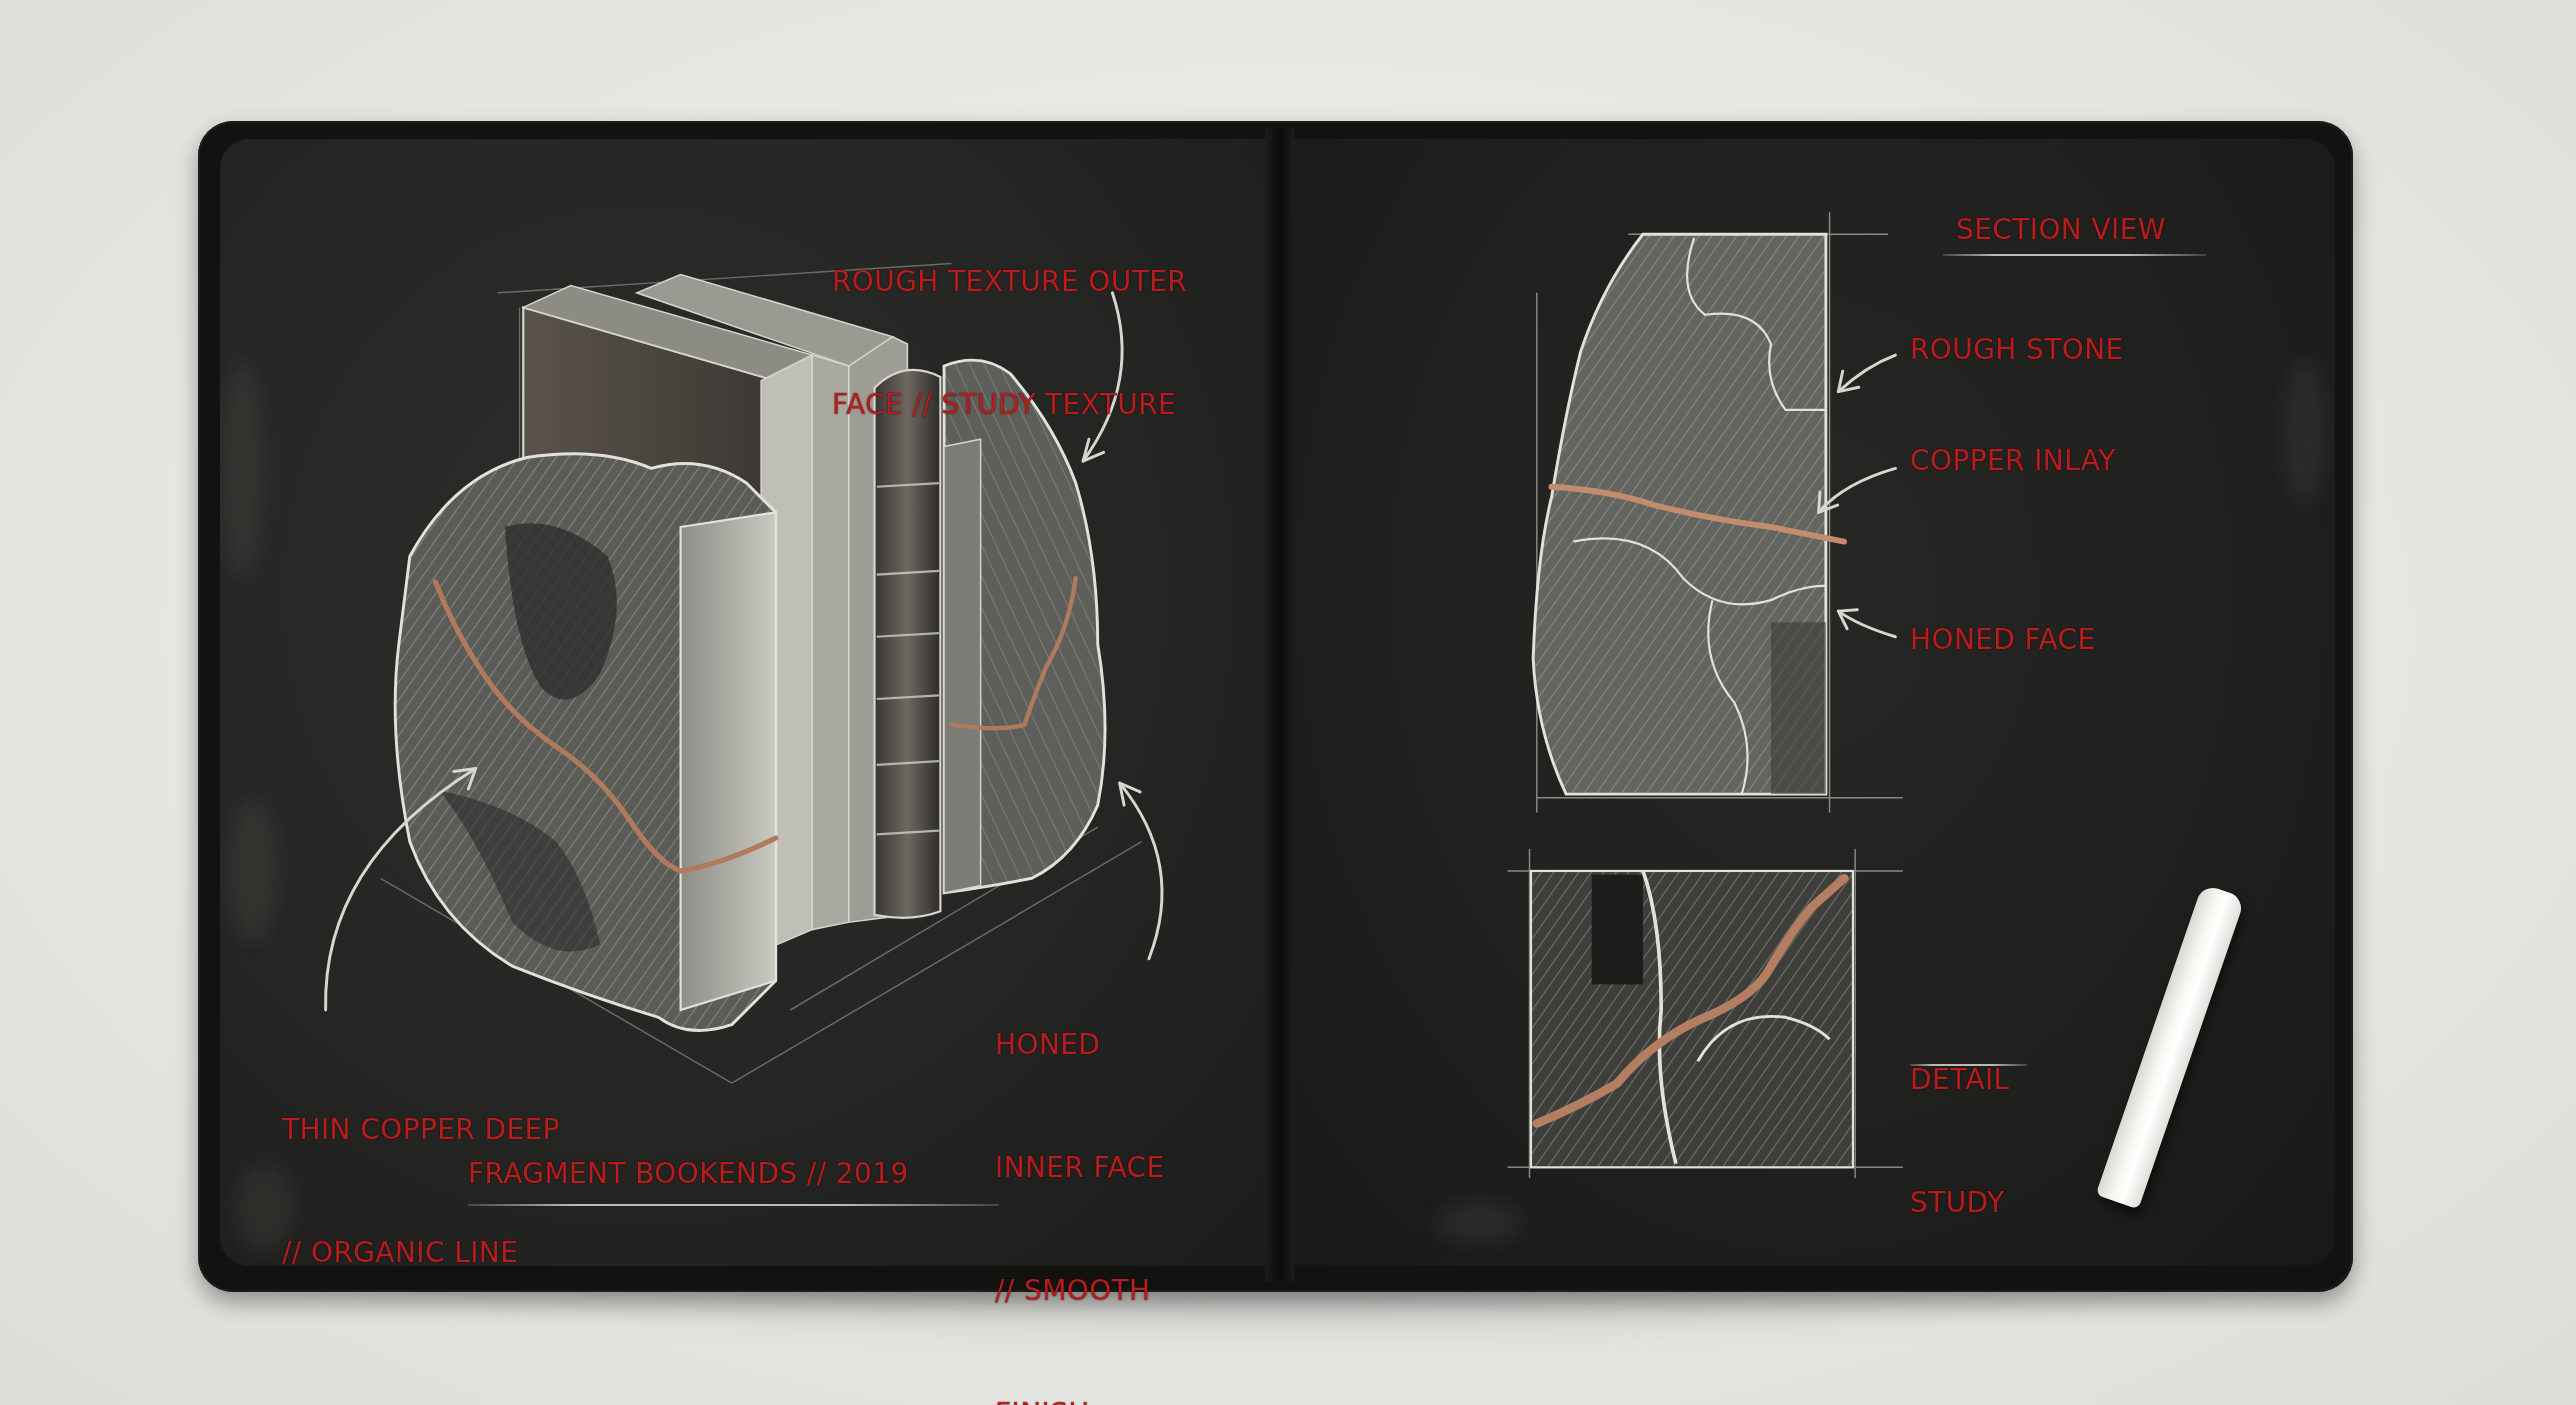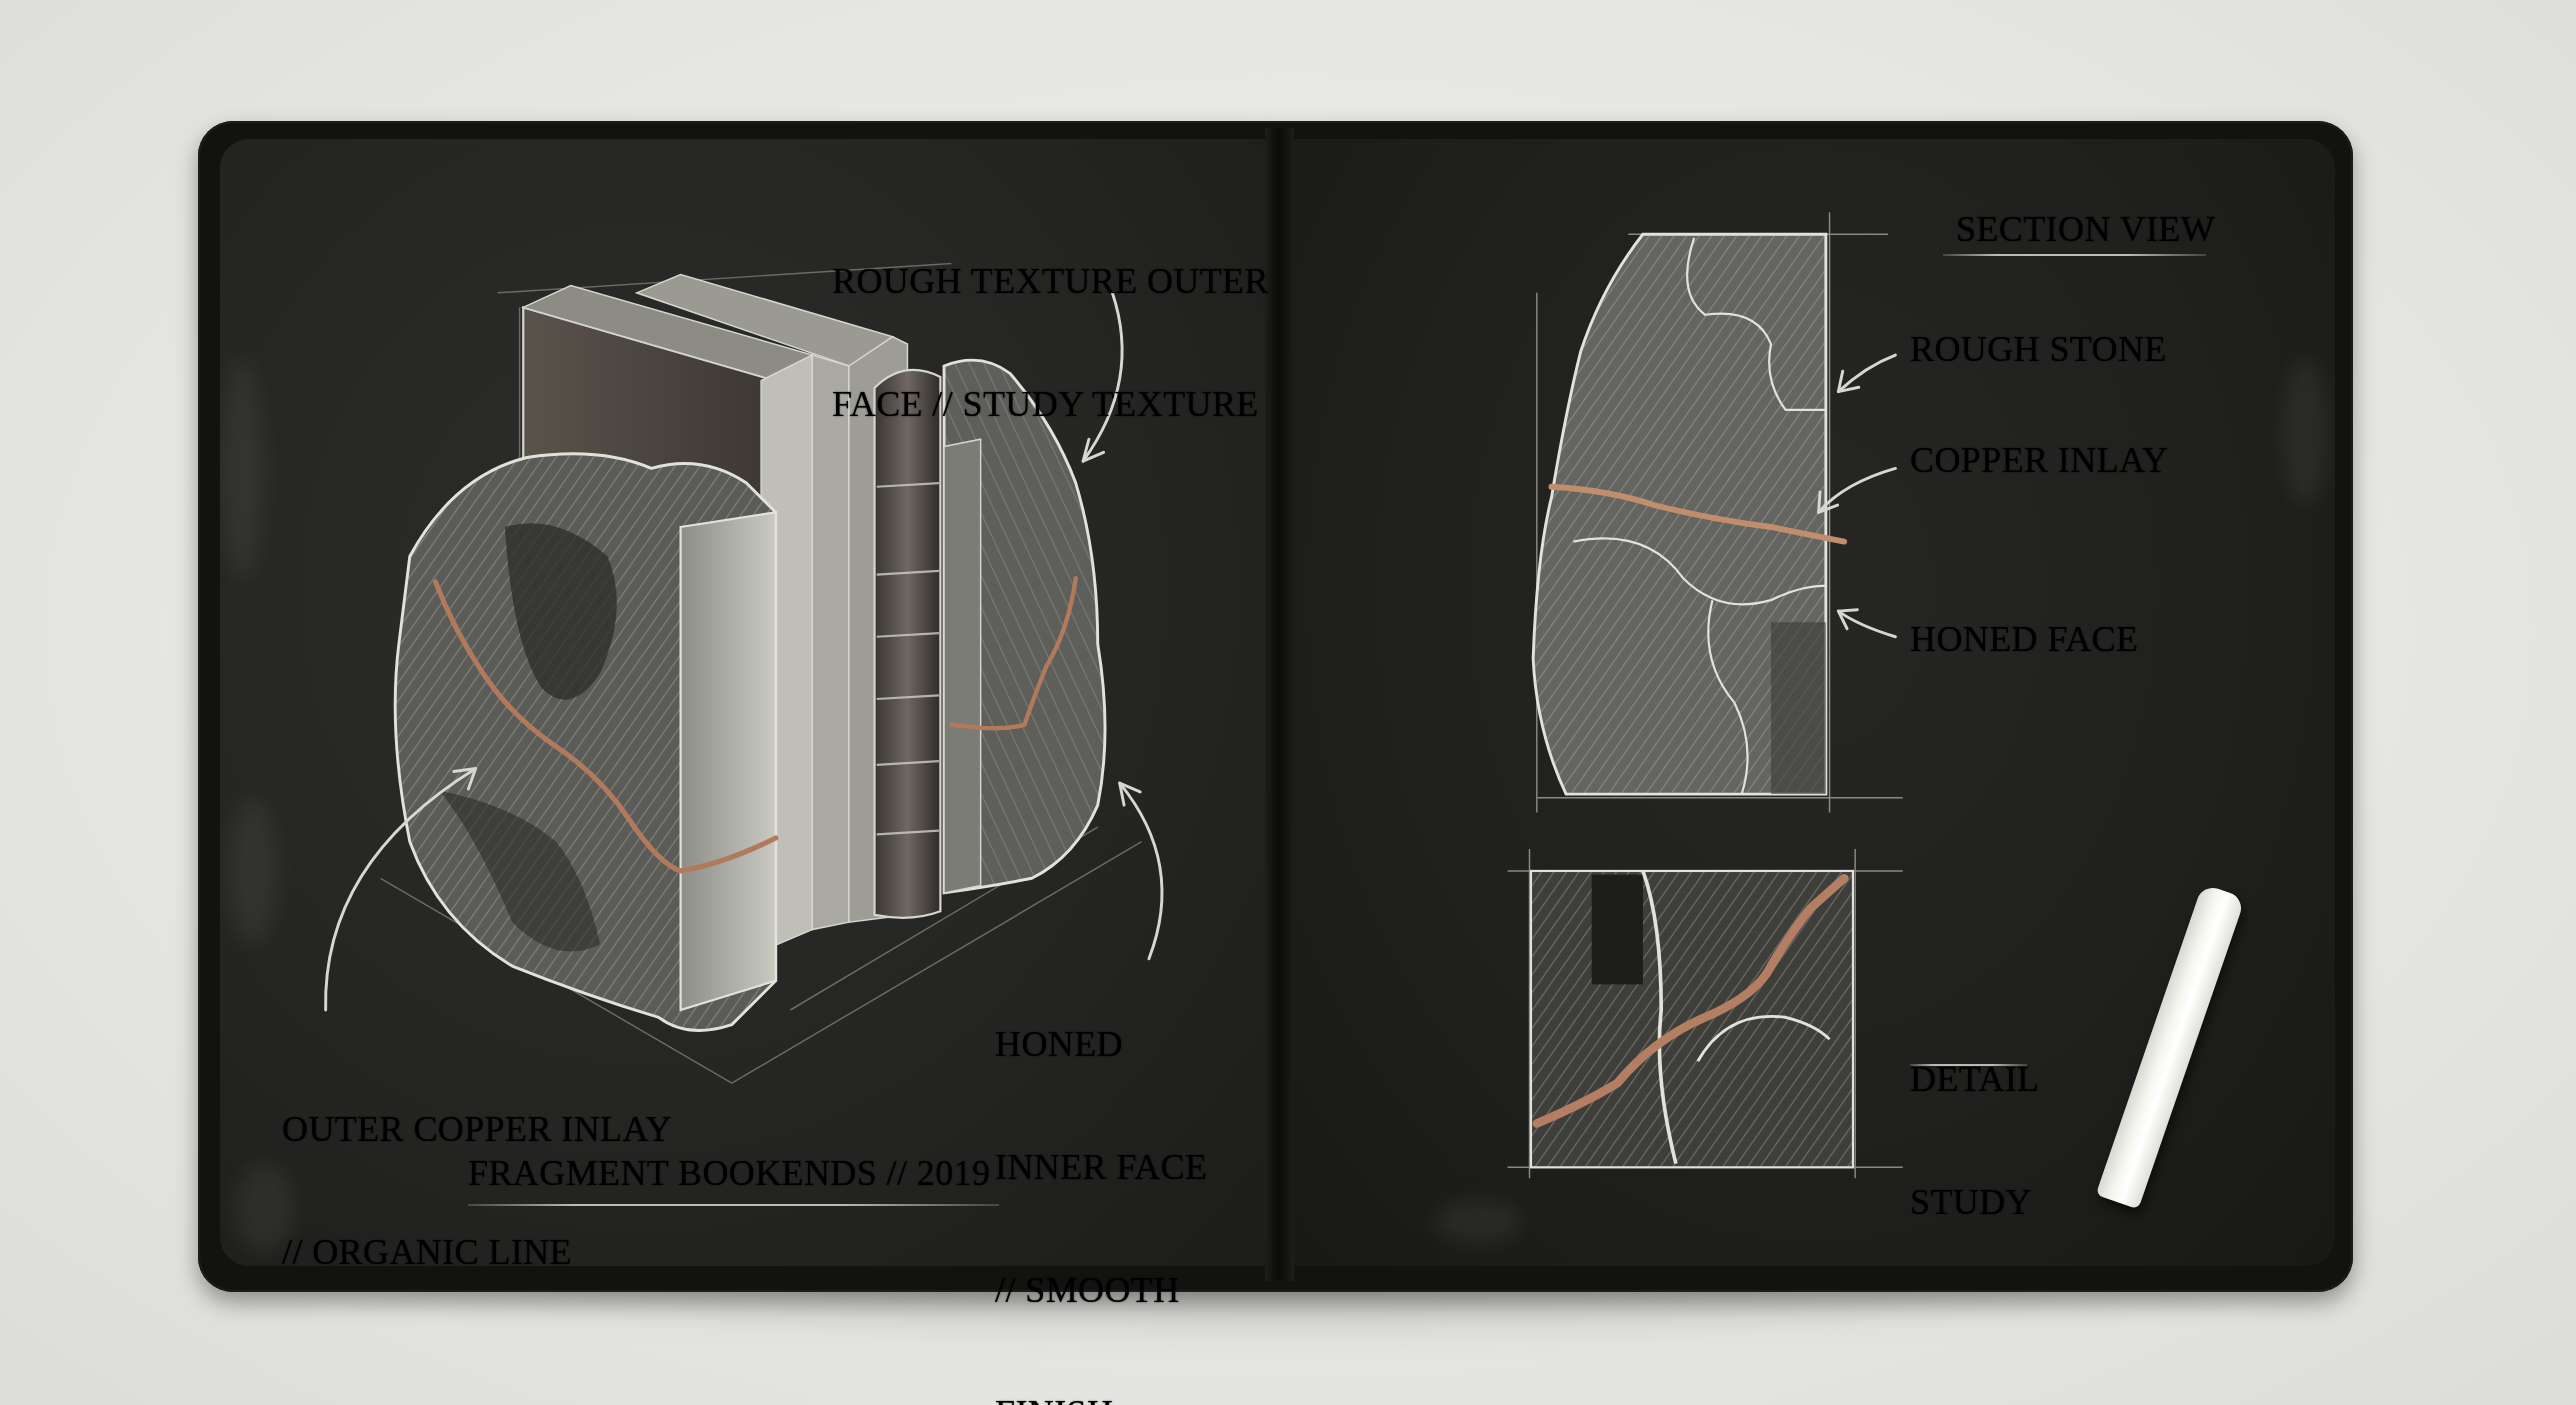--- a/index.html
+++ b/index.html
@@ -25,24 +25,23 @@
   }
   .page.left  { left:220px;  width:1050px; border-radius:29px 4.4px 4.4px 29px; }
   .page.right { left:1288px; width:1047px; border-radius:4.4px 29px 29px 4.4px;
     background: radial-gradient(ellipse at 50% 40%, #262624 0%, #20201e 55%, #181817 100%); }
   .gutter {
     position:absolute; left:1265px; top:128px; width:29px; height:1153px;
     background: linear-gradient(90deg, #1d1d1b 0%, #0c0c0b 45%, #0c0c0b 55%, #1d1d1b 100%);
   }
   .chalk-smudge { position:absolute; border-radius:50%; background: rgba(200,200,195,0.08); filter: blur(10.2px); }
   .label {
-    position:absolute; color:#000000; font-size:36px; line-height:41px; letter-spacing:0.4px;
+    position:absolute; color:#b91c1c; font-size:28px; line-height:41px; letter-spacing:0.4px;
     text-shadow: 0 0 1.5px rgba(0,0,0,0.8);
     white-space:pre;
-    font-family:Liberation Serif, serif;
   }
   .label .ln { display:block; }
   .underline {
     position:absolute; height:2.2px;
     background: linear-gradient(90deg, rgba(215,214,207,0.2), rgba(215,214,207,0.85) 20%, rgba(215,214,207,0.85) 70%, rgba(215,214,207,0.2));
   }
   svg.art { position:absolute; left:0; top:0; }
   .chalk-stick {
     position:absolute; left:2148px; top:882px; width:45px; height:329px;
     background: linear-gradient(90deg, #d8d8d2 0%, #f6f6f1 35%, #ffffff 60%, #dedfd9 100%);
@@ -186,21 +185,21 @@
     <path d="M2512,835 l12,24 M2512,835 l26,-2"></path>
   </g>
 </svg>
 
 <div class="label" style="left:832px;top:179px;">
   <span class="ln">ROUGH TEXTURE OUTER</span>
   <span class="ln">FACE // STUDY TEXTURE</span>
 </div>
 
 <div class="label" style="left:282px;top:1027px;">
-  <span class="ln">OUTER COPPER INLAY</span>
+  <span class="ln">THIN COPPER DEEP</span>
   <span class="ln">// ORGANIC LINE</span>
 </div>
 
 <div class="label" style="left:995px;top:942px;">
   <span class="ln">HONED</span>
   <span class="ln">INNER FACE</span>
   <span class="ln">// SMOOTH</span>
   <span class="ln">FINISH</span>
 </div>
 

